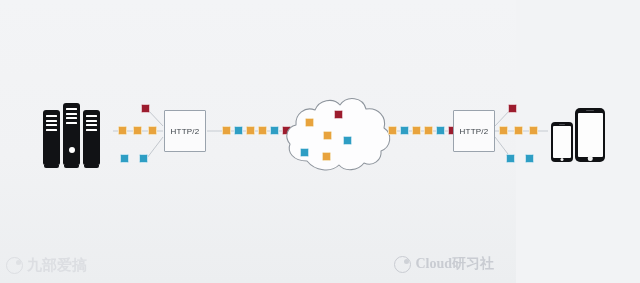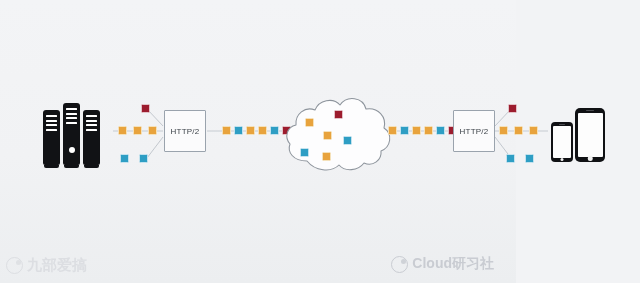--- a/index.html
+++ b/index.html
@@ -129,21 +129,21 @@
   }
   .phone.small .spk { width: 6px; }
   .phone.large .spk { width: 8px; }
 
   
   .wm {
     position: absolute;
     display: flex;
     align-items: center;
     gap: 4px;
-    font-family: Liberation Sans, sans-serif;
+    font-family: Liberation Serif, serif;
     white-space: nowrap;
   }
   .wm-left { left: 6px; bottom: 8px; color: #dcdee2; font-size: 15px; font-weight: bold; }
   .wm-right { right: 22px; bottom: 10px; color: #c9ccd2; font-size: 14px; font-weight: bold; }
   .wm-badge {
     display: inline-block;
     width: 15px; height: 15px;
     border-radius: 50%;
     border: 1.6px solid currentColor;
     position: relative;

